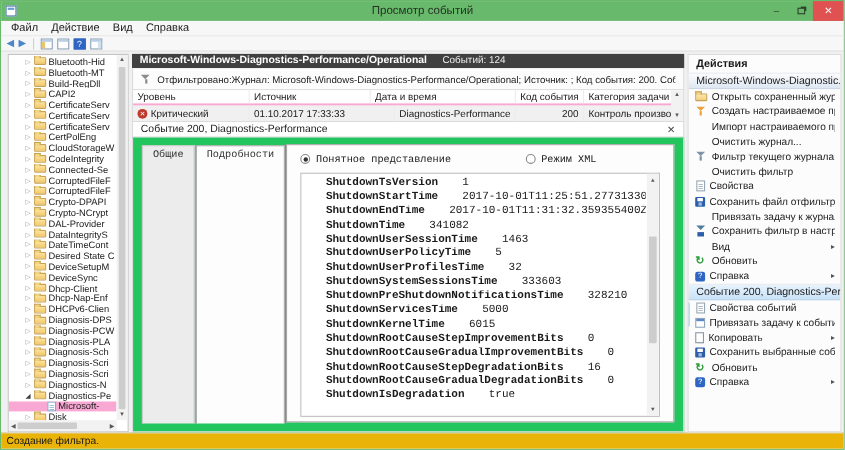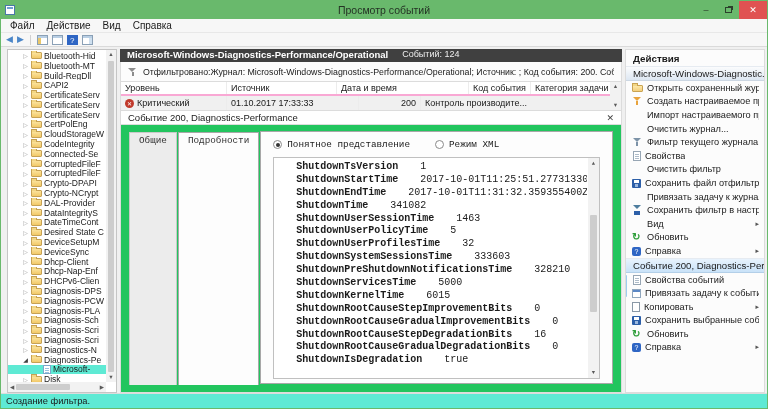--- a/index.html
+++ b/index.html
@@ -30,21 +30,21 @@
   .tbi-pane::after { content:""; position:absolute; right:0; top:2px; bottom:0; width:3px; background:#cfe0ef; }
   .tbi-help { background:#2f66c4; border-color:#2f66c4; color:#fff; font-size:8px; text-align:center; line-height:10px; }
   .tbi-help::before { content:"?"; background:none; position:static; }
   
   .main { display:flex; height:346px; padding:2px 2px 0 6px; background:#f0f0f0; }
   
   .tree-pane { width:110px; position:relative; background:#fff; border:1px solid #c5c5c5; flex:none; }
   .tree-list { position:absolute; left:0; top:1px; right:10px; bottom:10px; overflow:hidden; }
   .trow { height:9.8px; display:flex; align-items:center; gap:2px; padding-left:14px; white-space:nowrap; overflow:hidden; font-size:8.5px; }
   .trow.child { padding-left:26px; }
-  .trow.selected { background:#5eead4; }
+  .trow.selected { background:#f9a8d4; }
   .exp { width:7px; flex:none; font-size:6px; color:#9a9a9a; text-align:center; }
   .exp-col::before { content:"▷"; }
   .exp-exp::before { content:"◢"; color:#404040; }
   .tic { flex:none; }
   .ic-folder { width:11px; height:7px; background:linear-gradient(#fbe29b,#f2c968); border:1px solid #c7a254; border-radius:1px; position:relative; }
   .ic-folder::before { content:""; position:absolute; left:-1px; top:-3px; width:4px; height:2px; background:#f2d684; border:1px solid #c7a254; border-bottom:none; }
   .ic-log { width:8px; height:9px; background:#fff; border:1px solid #7ba7cc; position:relative; }
   .ic-log::before { content:""; position:absolute; left:1px; right:1px; top:2px; height:5px;
      background:repeating-linear-gradient(#9cc0de 0 1px, transparent 1px 2px); }
   .vscroll { position:absolute; right:0; top:0; bottom:10px; width:10px; background:#f2f2f2; display:flex; flex-direction:column; align-items:center; }
@@ -77,21 +77,21 @@
   .ic-critical { width:9px; height:9px; border-radius:50%; background:#c0392b; color:#fff; font-size:6px; display:flex; align-items:center; justify-content:center; flex:none; }
   .etable-scroll { width:11px; background:#f2f2f2; display:flex; flex-direction:column; justify-content:space-between; align-items:center; }
   
   .preview-header { height:14px; display:flex; align-items:center; background:#fff; border:1px solid #dcdcdc; border-top:none; padding:0 7px; font-size:9.5px; flex:none; }
   .pv-close { margin-left:auto; color:#444; font-size:9px; }
   .details-pane { flex:1; border:1px solid #dcdcdc; border-top:none; background:#22c55e; padding:6px 8px 8px 8px; display:flex; flex-direction:row; min-height:0;font-family:Liberation Mono, monospace; }
   .tabs { display:flex; position:relative; top:1px; z-index:2; flex:none; }
   .tab { padding:2px 9px; font-size:9.3px; background:#ececec; border:1px solid #c9c9c9; border-bottom:none; margin-right:1px; color:#333; }
   .tab.active { background:#fdfdfd; border-color:#a8a8a8; padding-bottom:3px; }
   .tab-body { flex:1; background:#fdfdfd; border:1px solid #a8a8a8; display:flex; flex-direction:column; min-height:0; }
-  .modes { display:flex; gap:25px; padding:7px 12px 5px 12px; flex:none; }
+  .modes { display:flex; gap:68px; padding:7px 12px 5px 12px; flex:none; }
   .mode { display:flex; align-items:center; gap:5px; font-size:9.3px; }
   .radio { width:9px; height:9px; border:1px solid #8a8a8a; border-radius:50%; background:#fff; position:relative; flex:none; }
   .radio.sel::after { content:""; position:absolute; left:2px; top:2px; width:4px; height:4px; background:#333; border-radius:50%; }
   .friendly-box { flex:1; margin:2px 12px 4px 12px; background:#fff; border:1px solid #c0c0c0; position:relative; min-height:0; }
   .detail-list { position:absolute; left:0; top:3px; right:12px; bottom:3px; padding-left:22px; overflow:hidden; }
   .drow { height:12.9px; display:flex; align-items:baseline; white-space:nowrap; overflow:hidden; }
   .dname { font-weight:bold; font-size:10px; margin-right:22px; }
   .dval { font-size:10px; }
   .fb-scroll { position:absolute; right:0; top:0; bottom:0; width:11px; background:#f2f2f2; }
   .fb-scroll .up { position:absolute; top:1px; left:0; right:0; text-align:center; }
@@ -126,21 +126,21 @@
   .ic-filtersave::after { content:""; position:absolute; left:2px; bottom:0; width:6px; height:4px; background:#2d5fa8; }
   .ic-refresh::before { content:"↻"; position:absolute; left:0; top:-1px; color:#2e9e3a; font-size:10px; font-weight:bold; }
   .ic-help { background:#2f66c4; width:9px; height:9px; margin-top:1px; border-radius:2px; color:#fff; font-size:7px; text-align:center; line-height:9px; }
   .ic-help::before { content:"?"; }
   .ic-copy { width:6px; height:8px; background:#fff; border:1px solid #8a98a6; margin:2px 0 0 2px; }
   .ic-copy::before { content:""; position:absolute; left:-3px; top:-3px; width:6px; height:8px; background:#fff; border:1px solid #8a98a6; }
   .ic-task { background:#fff; border:1px solid #8fa6bd; width:9px; height:9px; margin-top:1px; }
   .ic-task::before { content:""; position:absolute; left:0; right:0; top:0; height:2px; background:#5b87c5; }
   .ic-none { visibility:hidden; }
   
-  .statusbar { height:15px; background:#5eead4; border-top:1px solid #dcdcdc; display:flex; align-items:center; padding:0 5px; font-size:9.3px; }
+  .statusbar { height:15px; background:#eab308; border-top:1px solid #dcdcdc; display:flex; align-items:center; padding:0 5px; font-size:9.3px; }
 </style>
 </head>
 <body>
 
 <div class="window">
 
   <div class="titlebar">
     <span class="app-icon"></span>
     <span class="win-title">Просмотр событий</span>
     <div class="win-controls">
@@ -409,20 +409,21 @@
             <span class="ecell c-date">Дата и время</span>
             <span class="ecell c-code">Код события</span>
             <span class="ecell c-cat">Категория задачи</span>
           </div>
           <div class="erow erow-data">
             <span class="ecell c-level">
               <span class="ic-critical">✕</span>
               <span>Критический</span>
             </span>
             <span class="ecell c-date">01.10.2017 17:33:33</span>
+            <span class="ecell c-src">Diagnostics-Performance</span>
             <span class="ecell c-code">200</span>
             <span class="ecell c-cat">Контроль производите...</span>
           </div>
         </div>
         <div class="etable-scroll">
           <span class="sarrow">▲</span>
           <span class="sarrow">▼</span>
         </div>
       </div>
 
@@ -578,27 +579,27 @@
             <span class="ic ic-none"></span>
             <span class="albl">Очистить журнал...</span>
           </div>
 
           <div class="aitem">
             <span class="ic ic-filter-g"></span>
             <span class="albl">Фильтр текущего журнала...</span>
           </div>
 
           <div class="aitem">
+            <span class="ic ic-none"></span>
+            <span class="albl">Очистить фильтр</span>
+          </div>
+
+          <div class="aitem">
             <span class="ic ic-props"></span>
             <span class="albl">Свойства</span>
-          </div>
-
-          <div class="aitem">
-            <span class="ic ic-none"></span>
-            <span class="albl">Очистить фильтр</span>
           </div>
 
 
           <div class="aitem">
             <span class="ic ic-save"></span>
             <span class="albl">Сохранить файл отфильтрованн...</span>
           </div>
 
           <div class="aitem">
             <span class="ic ic-none"></span>

